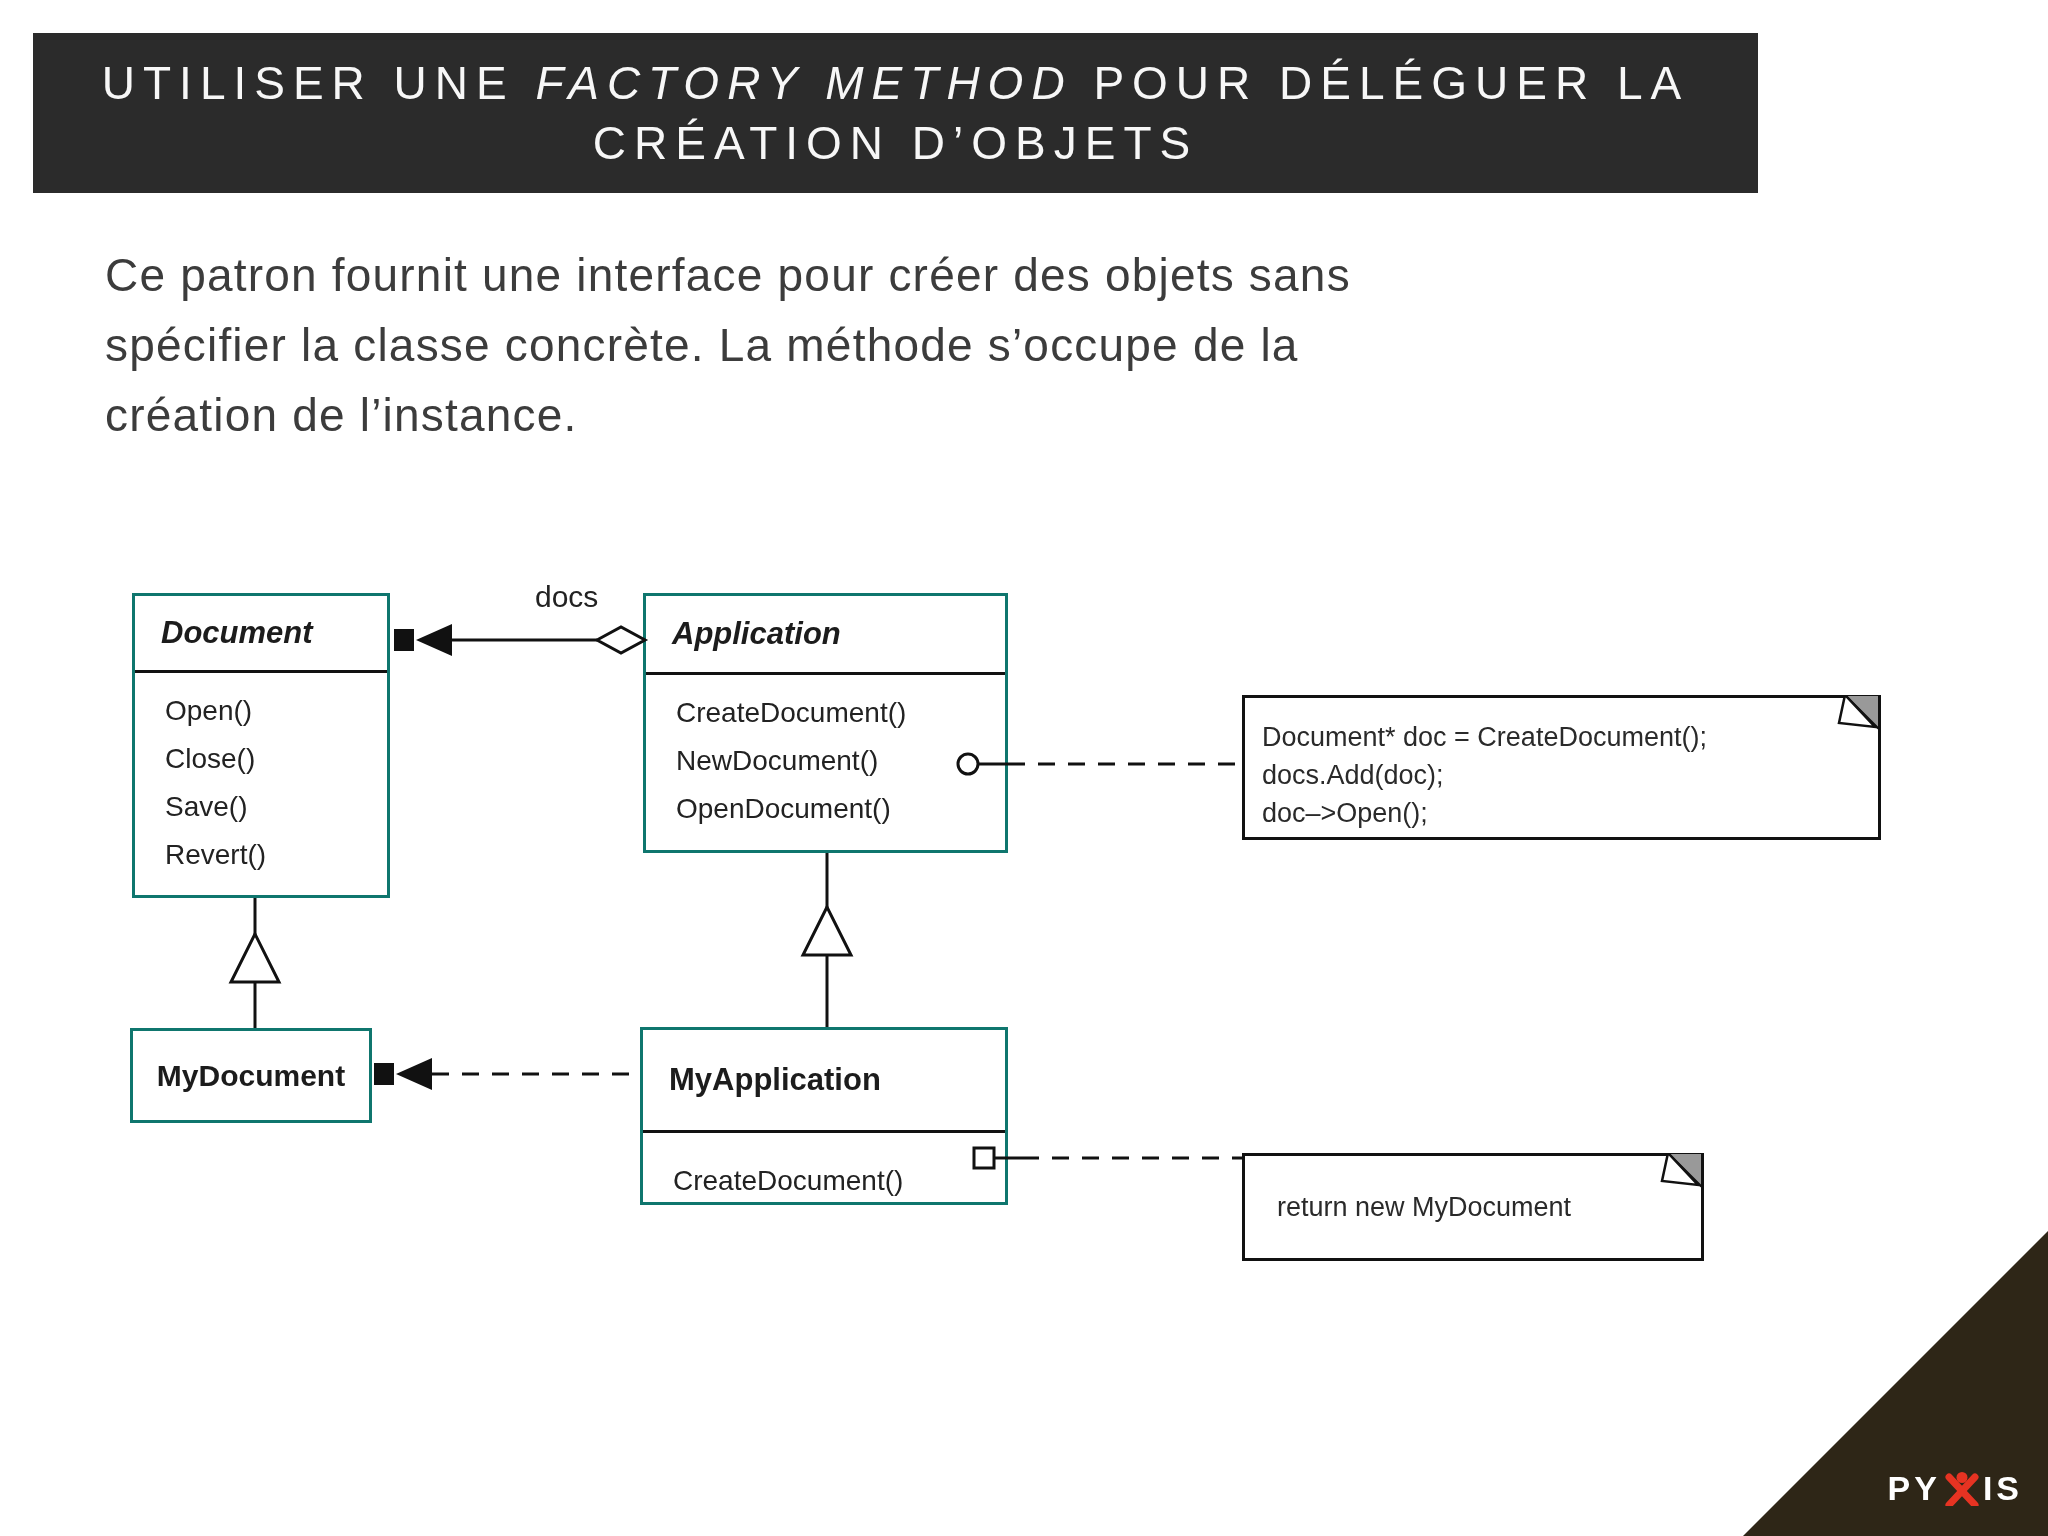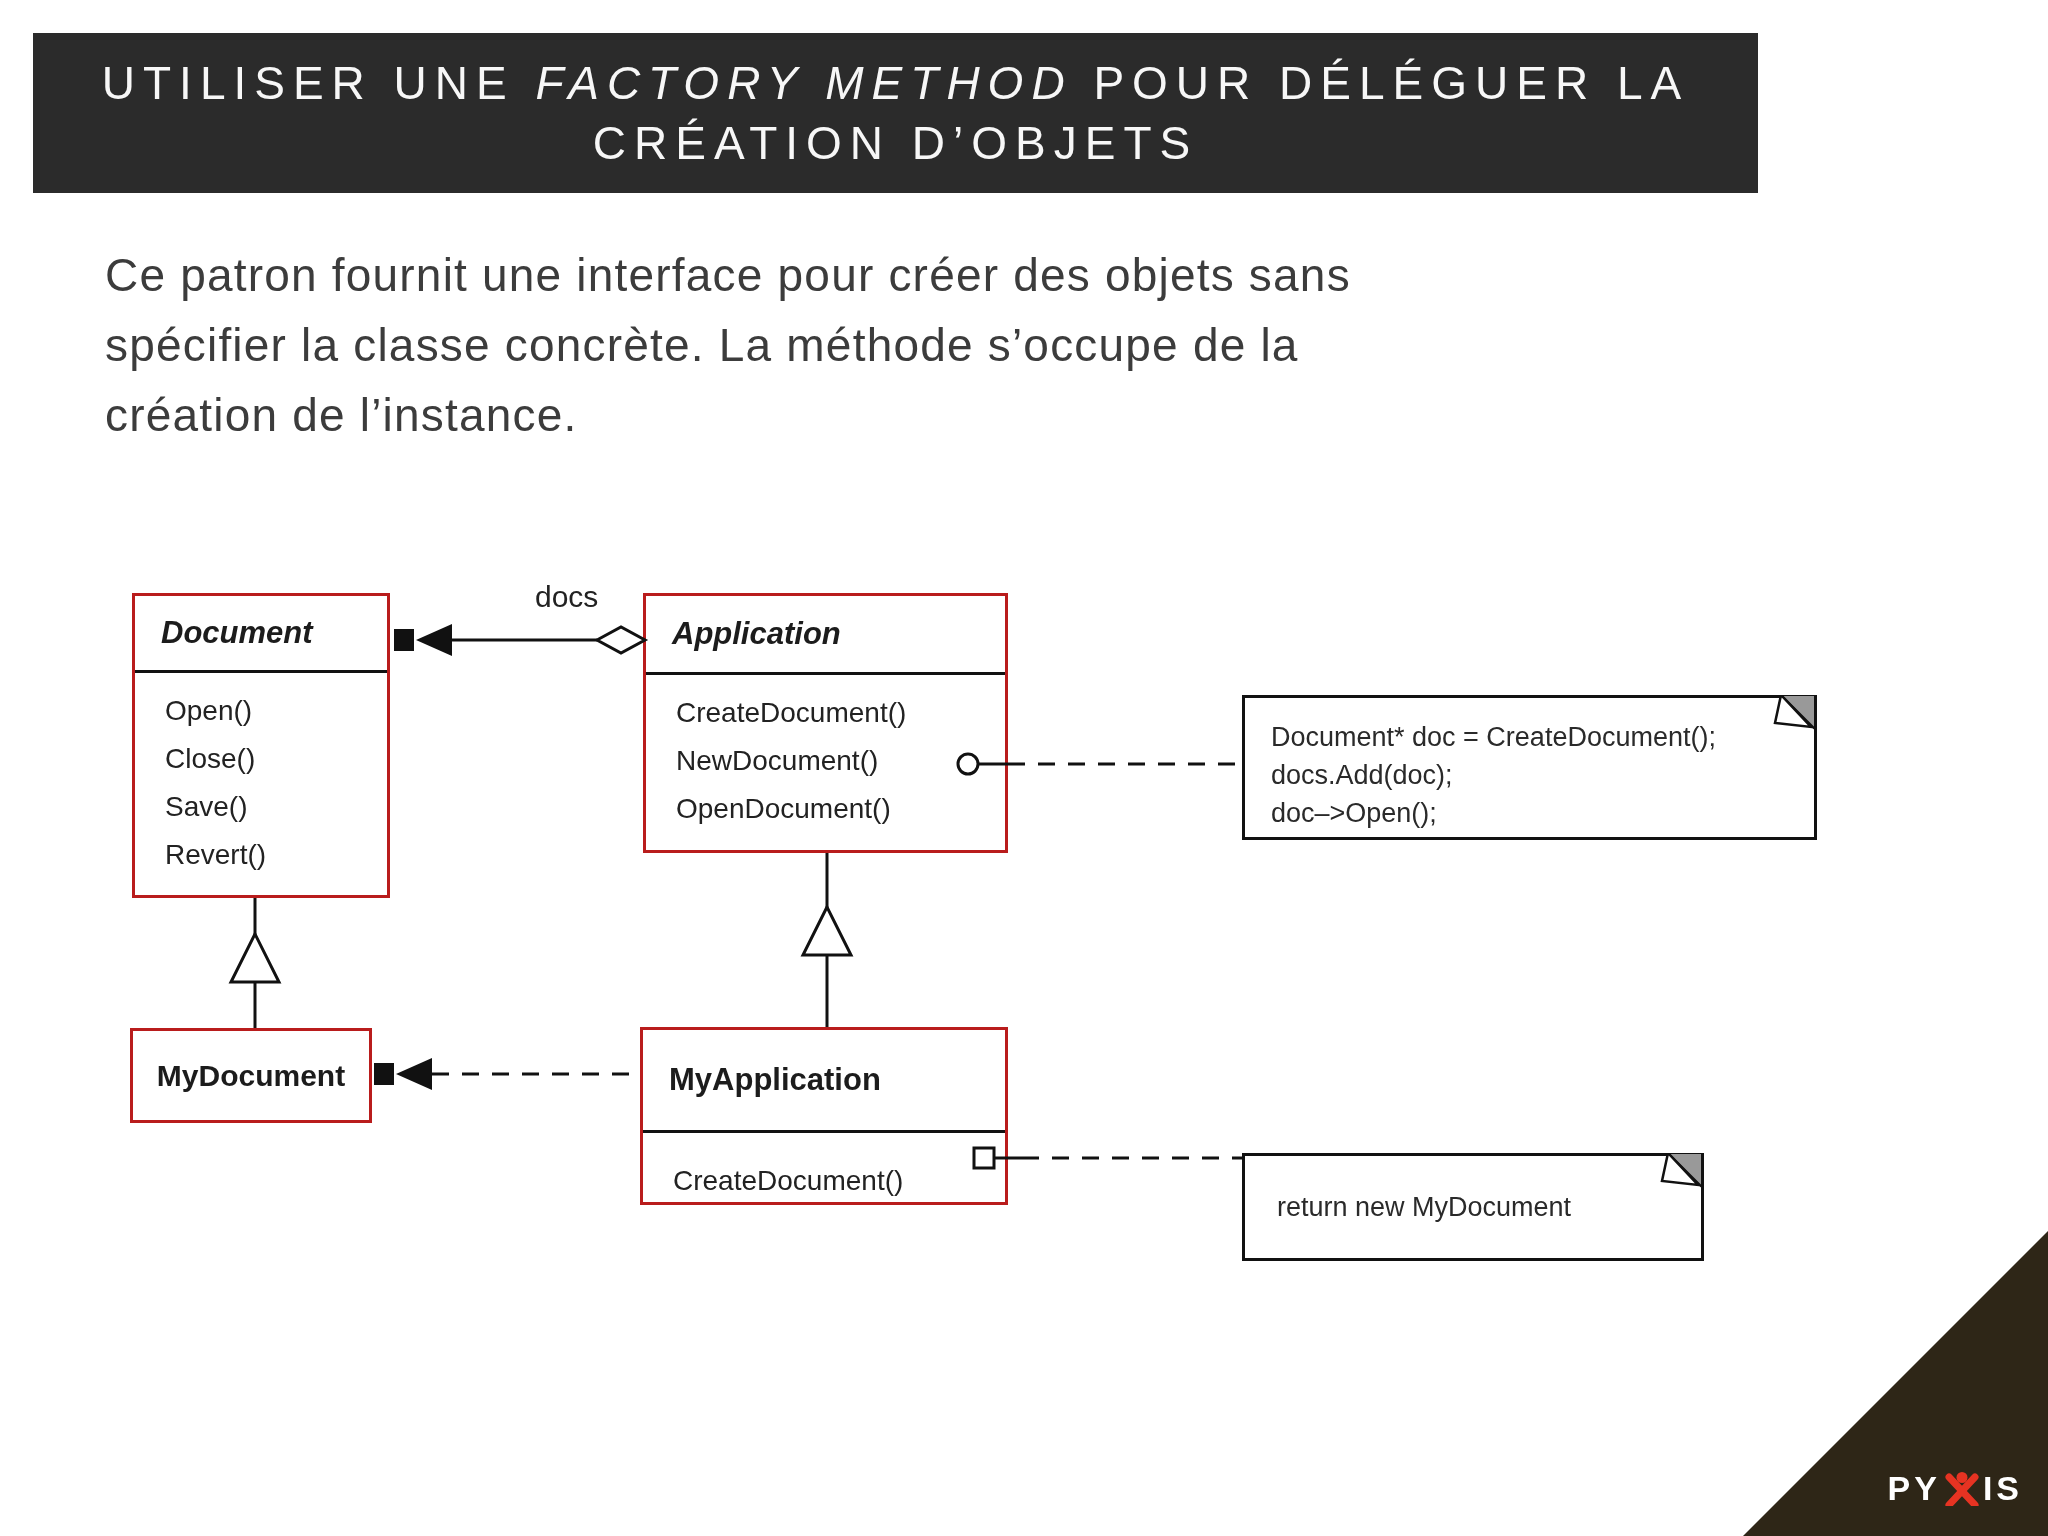--- a/index.html
+++ b/index.html
@@ -10,21 +10,21 @@
   .title-band{position:absolute;left:33px;top:33px;width:1725px;height:160px;background:#2b2b2b;
               color:#f7f7f7;text-align:center;letter-spacing:8px;font-size:46px;line-height:60px;
               padding-top:20px;box-sizing:border-box;}
   .title-band .it{font-style:italic;}
 
   
   .intro{position:absolute;left:105px;top:240px;width:1840px;font-size:46px;line-height:70px;
          color:#3c3c3c;letter-spacing:1.2px;white-space:pre-line;}
 
   
-  .cbox{position:absolute;background:#ffffff;border:3px solid #b91c1c;box-sizing:border-box;}
+  .cbox{position:absolute;background:#ffffff;border:3px solid #0f766e;box-sizing:border-box;}
   .ct{display:flex;align-items:center;padding-left:26px;font-weight:bold;font-size:31px;
       color:#1c1c1c;border-bottom:3px solid #111111;box-sizing:border-box;}
   .ct.abstract{font-style:italic;}
   .ct.single{border-bottom:none;height:100%;justify-content:center;padding-left:0;}
   .methods{padding:14px 0 0 30px;font-size:28px;color:#222222;}
   .methods div{height:48px;line-height:48px;}
   .m-it{}
 
   
   .note{position:absolute;background:#ffffff;border:3px solid #111111;box-sizing:border-box;
@@ -83,21 +83,21 @@
 
   <div class="cbox" style="left:640px;top:1027px;width:368px;height:178px;">
     <div class="ct" style="height:103px;">MyApplication</div>
     <div class="methods" style="padding-top:24px;">
       <div>CreateDocument()</div>
     </div>
   </div>
 
   <div class="docs-label">docs</div>
 
-  <div class="note" style="left:1242px;top:695px;width:575px;height:145px;padding:20px 20px 0 26px;">
+  <div class="note" style="left:1242px;top:695px;width:639px;height:145px;padding:20px 20px 0 17px;">
     <svg class="fold" width="54" height="40">
       <polygon points="18,0 52,0 52,34" fill="#999999" stroke="#111111" stroke-width="2"></polygon>
       <polygon points="18,0 48,32 12,28" fill="#ffffff" stroke="#111111" stroke-width="2.5"></polygon>
     </svg>
     <div class="nl">Document* doc = CreateDocument();</div>
     <div class="nl">docs.Add(doc);</div>
     <div class="nl">doc–&gt;Open();</div>
   </div>
 
   <div class="note" style="left:1242px;top:1110px;width:462px;height:108px;padding:32px 0 0 32px;margin-top:43px;">

